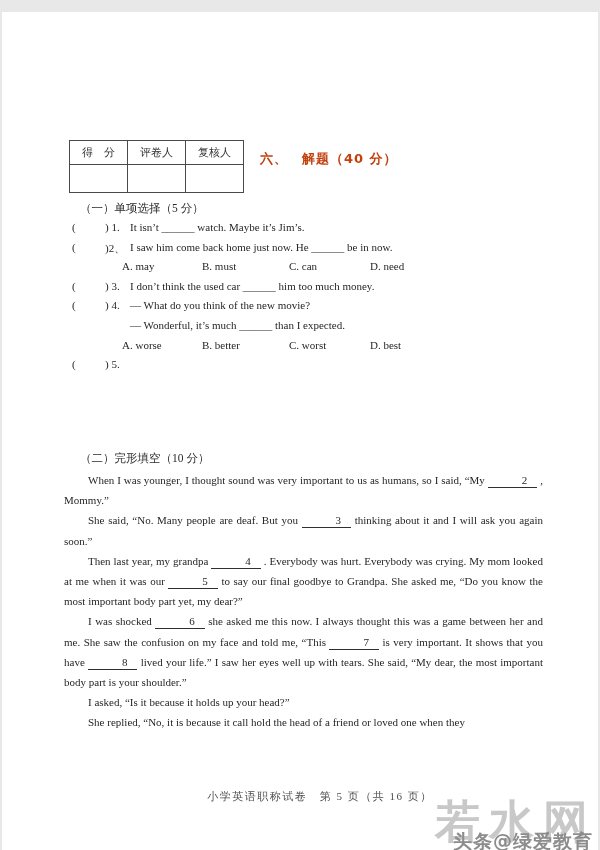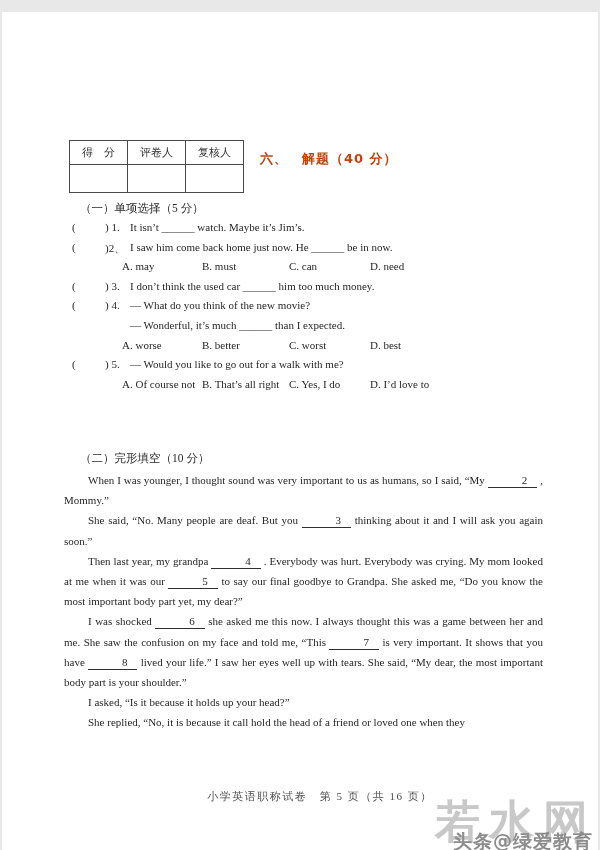--- a/index.html
+++ b/index.html
@@ -135,29 +135,20 @@
         <span class="opt-a">A. worse</span>
         <span class="opt-b">B. better</span>
         <span class="opt-c">C. worst</span>
         <span class="opt-d">D. best</span>
       </span>
     </div>
 
     <div class="mc-row">
       <span class="q-open">(</span>
       <span class="q-num">) 5.</span>
-      <span class="q-stem">— Would you like to go out for a walk with me?</span>
-    </div>
-    <div class="mc-row">
-      <span class="opt-row">
-        <span class="opt-a">A. Of course not</span>
-        <span class="opt-b">B. That’s all right</span>
-        <span class="opt-c">C. Yes, I do</span>
-        <span class="opt-d">D. I’d love to</span>
-      </span>
     </div>
   </div>
 
   <div class="part-title" id="part2-title">（二）完形填空（10 分）</div>
 
   <div id="cloze">
     <p>When I was younger, I thought sound was very important to us as humans, so I said, “My <span class="cloze-blank">2</span> , Mommy.”</p>
     <p>She said, “No. Many people are deaf. But you <span class="cloze-blank">3</span> thinking about it and I will ask you again soon.”</p>
     <p>Then last year, my grandpa <span class="cloze-blank">4</span> . Everybody was hurt. Everybody was crying. My mom looked at me when it was our <span class="cloze-blank">5</span> to say our final goodbye to Grandpa. She asked me, “Do you know the most important body part yet, my dear?”</p>
     <p>I was shocked <span class="cloze-blank">6</span> she asked me this now. I always thought this was a game between her and me. She saw the confusion on my face and told me, “This <span class="cloze-blank">7</span> is very important. It shows that you have <span class="cloze-blank">8</span> lived your life.” I saw her eyes well up with tears. She said, “My dear, the most important body part is your shoulder.”</p>

